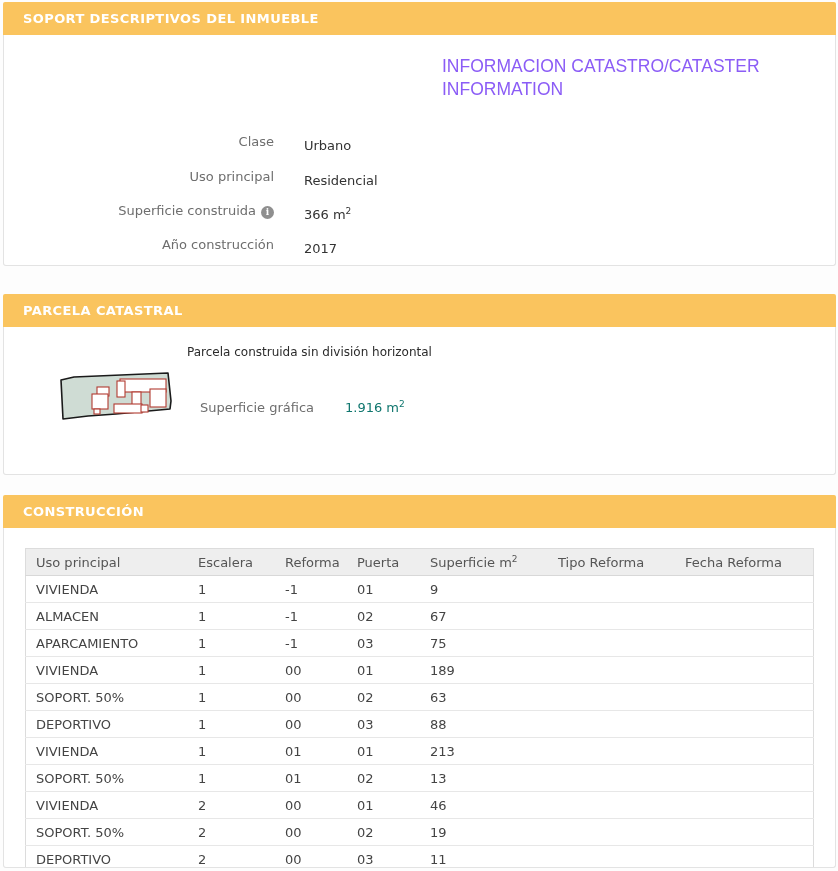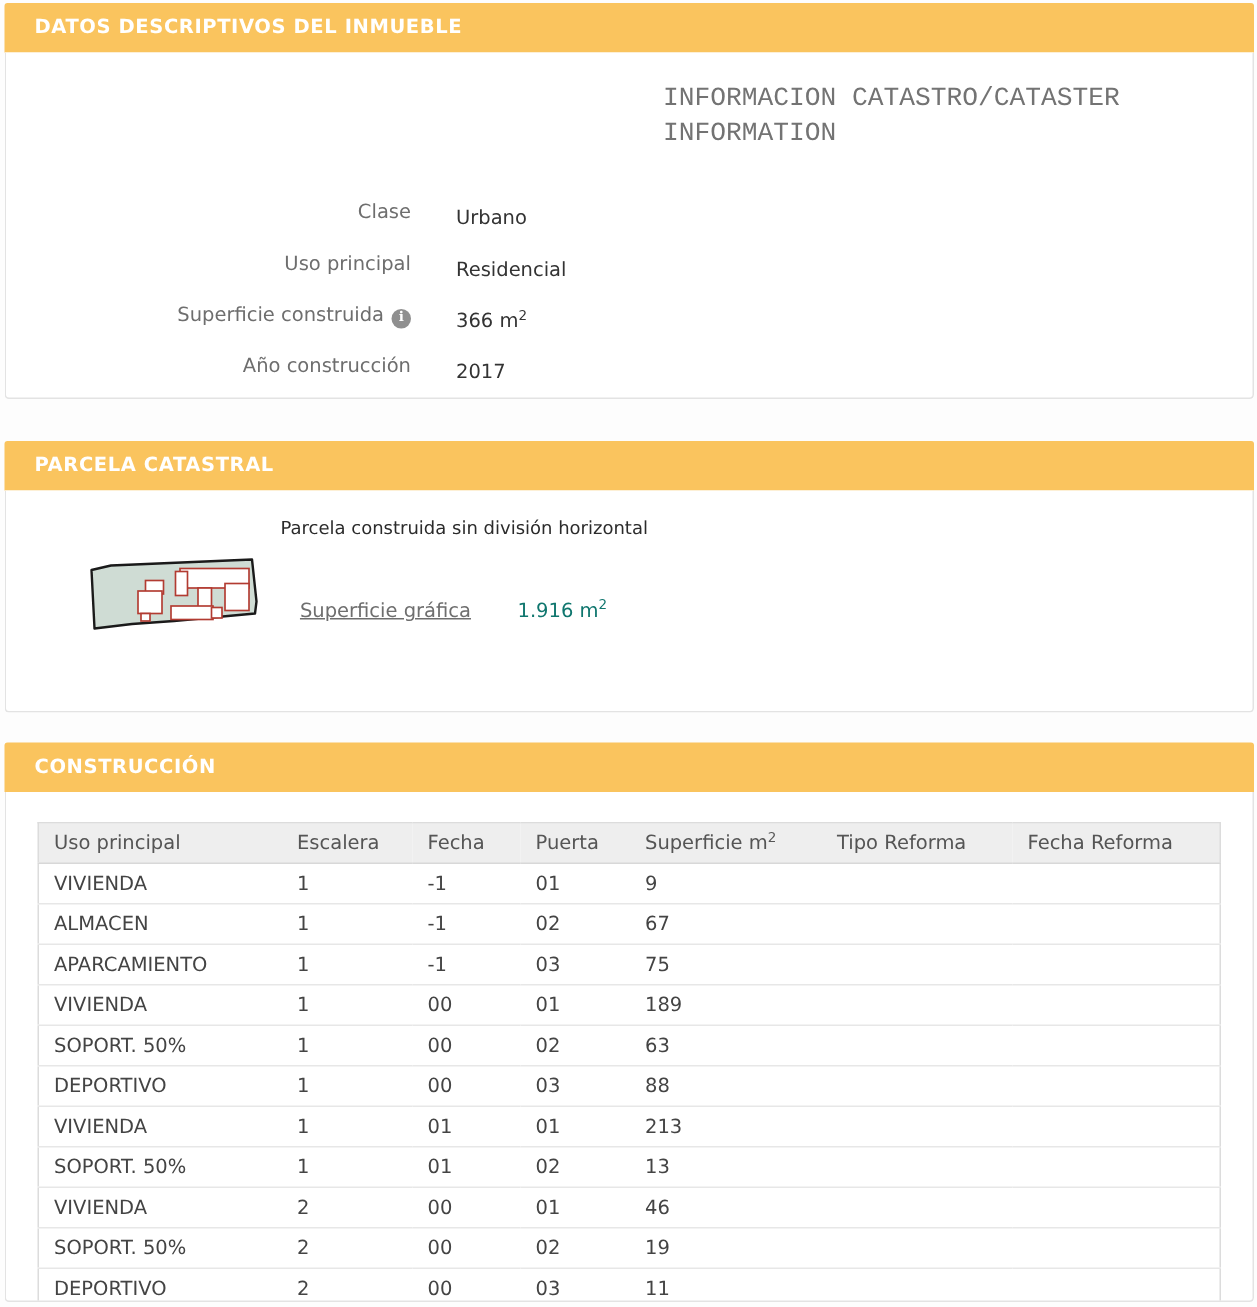--- a/index.html
+++ b/index.html
@@ -15,39 +15,39 @@
     letter-spacing:.4px;height:33px;display:flex;align-items:center;
     padding:0 20px;border-radius:2px 2px 0 0;
   }
   .section-body{
     border:1px solid #e3e3e3;border-top:none;border-radius:0 0 3px 3px;background:#fff;
     box-sizing:border-box;
   }
   
   .body-descriptive{height:231px;padding-top:20px;}
   .main-heading{
-    font-family:Liberation Mono, monospace;font-size:17.5px;color:#737373;
+    font-family:Liberation Sans, sans-serif;font-size:17.5px;color:#8b5cf6;
     margin:0 0 0 438px;width:330px;line-height:1.32;
   }
   .fields{margin-top:32px;}
   .field-row{display:flex;margin-bottom:12px;font-size:13px;line-height:18px;}
   .field-label{width:270px;text-align:right;color:#6e6e6e;}
   .field-value{margin-left:30px;color:#333;text-align:right;}
   .info-icon{
     display:inline-block;width:13px;height:13px;border-radius:50%;
     background:#8f8f8f;color:#fff;font-size:9px;line-height:13px;text-align:center;
     font-weight:bold;margin-left:5px;font-family:"DejaVu Serif",serif;
   }
   sup{font-size:9px;}
   
   .body-parcel{height:148px;padding-top:18px;}
   .parcel-desc{margin:0 0 0 183px;font-size:12px;color:#2b2b2b;}
   .parcel-row{display:flex;align-items:flex-end;margin:12px 0 0 50px;}
   .parcel-map{flex:0 0 120px;}
-  .parcel-label{width:140px;text-align:right;color:#6e6e6e;font-size:13px;padding-bottom:8px;text-decoration:underline;}
+  .parcel-label{width:140px;text-align:right;color:#6e6e6e;font-size:13px;padding-bottom:8px;}
   .parcel-value{margin-left:31px;color:#0f766e;font-size:13px;padding-bottom:8px;}
   
   .body-construction{height:340px;padding:20px 21px 0 21px;overflow:hidden;}
   table{width:100%;border-collapse:collapse;border:1px solid #dcdcdc;font-size:13px;table-layout:fixed;}
   th{
     background:#eeeeee;color:#555;text-align:left;font-weight:normal;
     padding:5px 10px;border-bottom:1px solid #d8d8d8;height:16px;
   }
   td{color:#444;padding:5px 10px;border-bottom:1px solid #e7e7e7;height:16px;}
   th:nth-child(1){width:142px}
@@ -55,21 +55,21 @@
   th:nth-child(3){width:52px}
   th:nth-child(4){width:53px}
   th:nth-child(5){width:108px}
   th:nth-child(6){width:107px}
 </style>
 </head>
 <body>
 
 <div class="card">
   <div class="section-header">
-    <span>DATOS DESCRIPTIVOS DEL INMUEBLE</span>
+    <span>SOPORT DESCRIPTIVOS DEL INMUEBLE</span>
   </div>
   <div class="section-body body-descriptive">
     <div class="main-heading">INFORMACION CATASTRO/CATASTER INFORMATION</div>
     <div class="fields">
 
       <div class="field-row">
         <span class="field-label">Clase</span>
         <span class="field-value"><span>Urbano</span><sup></sup></span>
       </div>
 
@@ -122,21 +122,21 @@
 <div class="card gap-small">
   <div class="section-header">
     <span>CONSTRUCCIÓN</span>
   </div>
   <div class="section-body body-construction">
     <table>
       <thead>
         <tr>
             <th>Uso principal</th>
             <th>Escalera</th>
-            <th>Fecha</th>
+            <th>Reforma</th>
             <th>Puerta</th>
             <th>Superficie m<sup>2</sup></th>
             <th>Tipo Reforma</th>
             <th>Fecha Reforma</th>
           </tr>
       </thead>
       <tbody>
           <tr>
             <td>VIVIENDA</td>
             <td>1</td>

